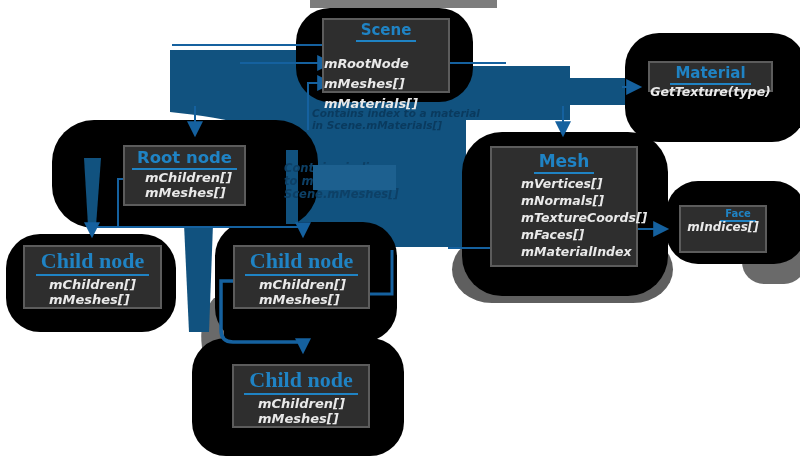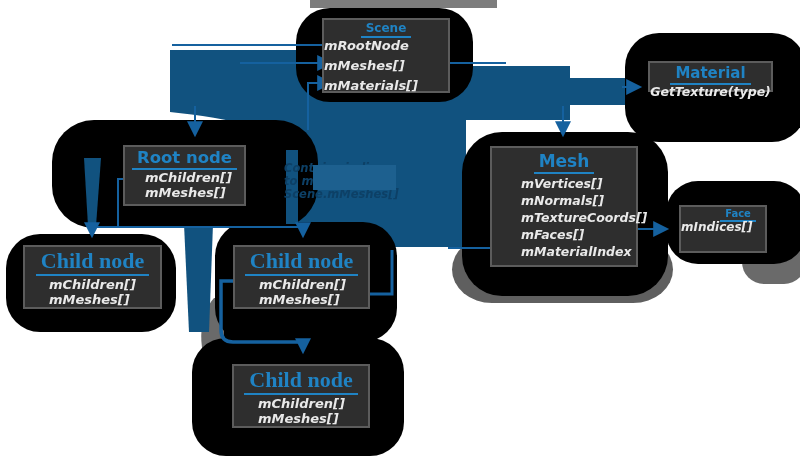--- a/index.html
+++ b/index.html
@@ -11,34 +11,34 @@
   .box{position:absolute;background:#2e2e2e;border:2px solid #5c5c5c;
        box-sizing:border-box;display:flex;flex-direction:column;
        align-items:stretch;color:#e9e9e9;}
   .title{text-align:center;font-weight:bold;color:#1f83c4;margin-top:1px;}
   .title span{border-bottom:2px solid #1f83c4;padding:0 5px 1px 5px;}
   .members{font-weight:bold;font-style:italic;}
   .m{white-space:nowrap;}
 
   
   .b-scene{left:322px;top:18px;width:128px;height:75px;}
-  .b-scene .title{font-size:12px;border-radius:7px;}
-  .b-scene .members{font-size:13px;line-height:20px;margin-top:1px;}
+  .b-scene .title{font-size:15px;border-radius:7px;}
+  .b-scene .members{font-size:13px;line-height:20px;margin-top:15px;}
   
   .b-material{left:648px;top:61px;width:125px;height:31px;}
   .b-material .title{font-size:15px;}
   .b-material .members{font-size:12.5px;text-align:center;line-height:17px;margin-top:1px;}
   
   .b-mesh{left:490px;top:146px;width:148px;height:121px;}
   .b-mesh .title{font-size:17px;margin-top:3px;}
   .b-mesh .members{font-size:12.5px;padding-left:29px;line-height:17px;margin-top:4px;}
   
   .b-face{left:679px;top:205px;width:88px;height:48px;}
   .b-face .title{font-size:10px;padding-left:30px;}
-  .b-face .members{font-size:12px;text-align:left;line-height:15px;margin-top:1px;}
+  .b-face .members{font-size:12px;text-align:center;line-height:15px;margin-top:1px;}
   
   .b-root{left:123px;top:145px;width:123px;height:61px;}
   .b-root .title{font-size:16.5px;}
   .b-root .members{font-size:13px;padding-left:20px;line-height:14.5px;margin-top:4px;}
   
   .b-child1{left:23px;top:245px;width:139px;height:64px;}
   .b-child2{left:233px;top:245px;width:137px;height:64px;}
   .b-child3{left:232px;top:364px;width:138px;height:64px;}
   .b-child1 .title,.b-child2 .title,.b-child3 .title{font-size:22px;font-family:Liberation Serif, serif;}
   .b-child1 .members,.b-child2 .members,.b-child3 .members{
@@ -105,20 +105,24 @@
     <path d="M 92,227 V 235" marker-end="url(#ah)"></path>
     <path d="M 303,227 V 235" marker-end="url(#ah)"></path>
     <path d="M 233,281 H 221 V 330 Q 221,342 233,342 H 303" stroke-width="3.5"></path>
     <path d="M 303,342 V 351" marker-end="url(#ah)"></path>
     <path d="M 370,294 H 392 V 250" stroke-width="3"></path>
     <path d="M 638,229 H 666" marker-end="url(#ah)"></path>
     <path d="M 490,248 H 448"></path>
   </g>
 </svg>
 
+<div class="note note-material">
+  <div>Contains index to a material</div>
+  <div>in Scene.mMaterials[]</div>
+</div>
 <div class="note note-mesh">
   <div>Contains indices</div>
   <div>to meshes in</div>
   <div>Scene.mMeshes[]</div>
 </div>
 <div class="note-cover"></div>
 
 <div class="box b-scene">
   <div class="title"><span>Scene</span></div>
   <div class="members">

